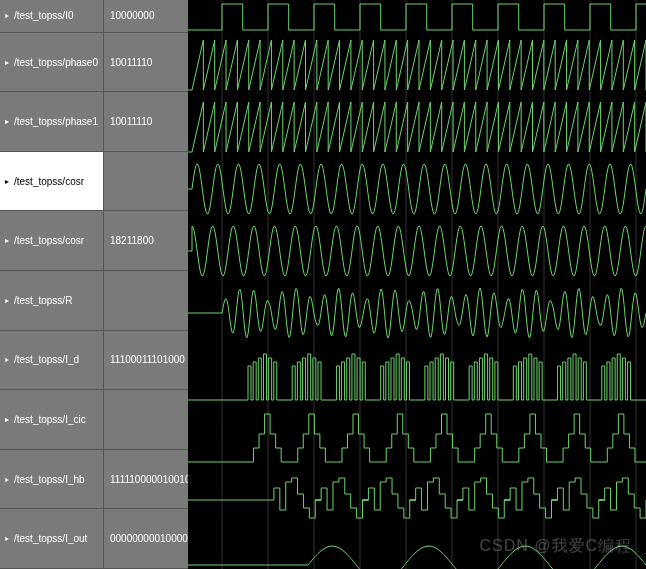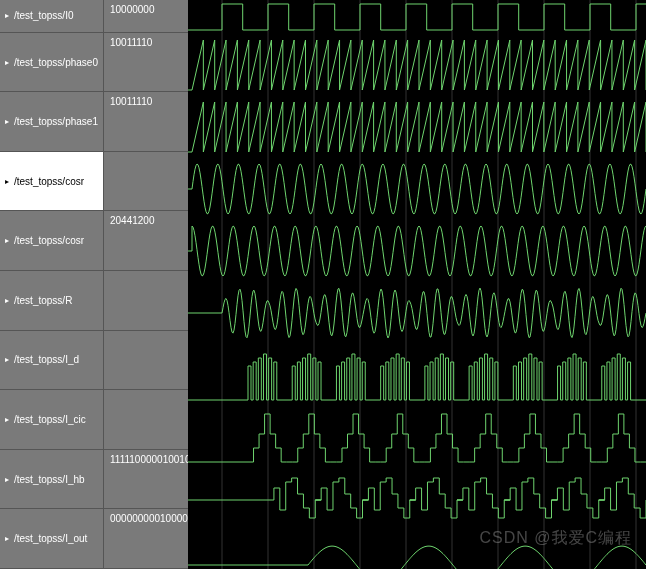--- a/index.html
+++ b/index.html
@@ -42,20 +42,21 @@
     font-size: 10px;
     border-right: 1px solid #555;
     position: relative;
   }
   .value-cell {
     width: 84px;
     background: #7a7a7a;
     color: #fff;
     padding: 4px 6px;
     display: flex;
+    align-items: center;
     font-size: 10px;
     overflow: hidden;
     white-space: nowrap;
   }
   .row.selected .name-cell,
   .row.selected .value-cell {
     background: #fff;
     color: #000;
   }
   .expand-icon {
@@ -71,21 +72,21 @@
     background: #000;
     position: relative;
   }
   .wave-svg {
     position: absolute;
     top: 0;
     left: 0;
   }
   .watermark {
     position: absolute;
-    bottom: 20px;
+    bottom: 12px;
     right: 14px;
     color: rgba(200,200,200,0.35);
     font-size: 16px;
     font-family: "Microsoft YaHei", Arial, sans-serif;
     letter-spacing: 1px;
     pointer-events: none;
   }
 </style>
 </head>
 <body>
@@ -126,33 +127,36 @@
           <span class="expand-icon">▸</span>
           <span>/test_topss/cosr</span>
         </div>
       </div>
       <div class="row" style="height: 62px;">
         <div class="name-cell">
           <span class="expand-icon">▸</span>
           <span>/test_topss/cosr</span>
         </div>
         <div class="value-cell">
-          <span>20441200</span>
+          <span>18211800</span>
         </div>
       </div>
       <div class="row" style="height: 62px;">
         <div class="name-cell">
           <span class="expand-icon">▸</span>
           <span>/test_topss/R</span>
         </div>
       </div>
       <div class="row" style="height: 62px;">
         <div class="name-cell">
           <span class="expand-icon">▸</span>
           <span>/test_topss/I_d</span>
+        </div>
+        <div class="value-cell">
+          <span>11100011101000</span>
         </div>
       </div>
       <div class="row" style="height: 62px;">
         <div class="name-cell">
           <span class="expand-icon">▸</span>
           <span>/test_topss/I_cic</span>
         </div>
       </div>
       <div class="row" style="height: 62px;">
         <div class="name-cell">

